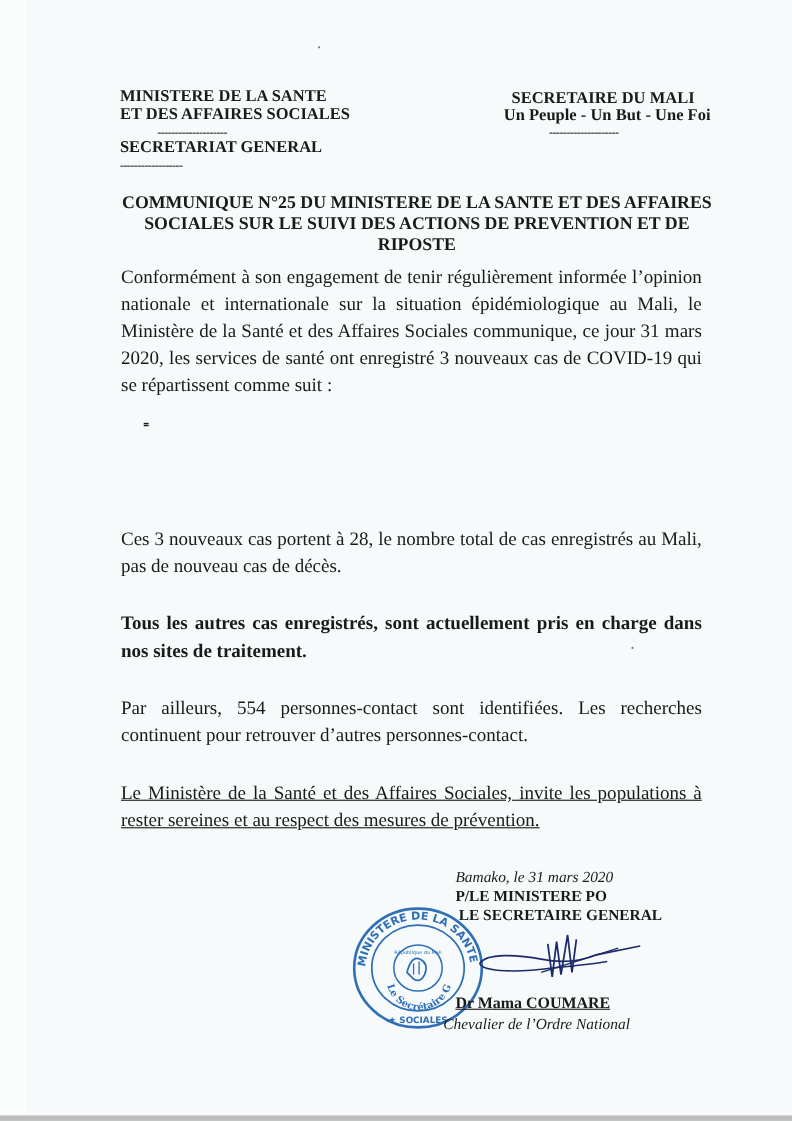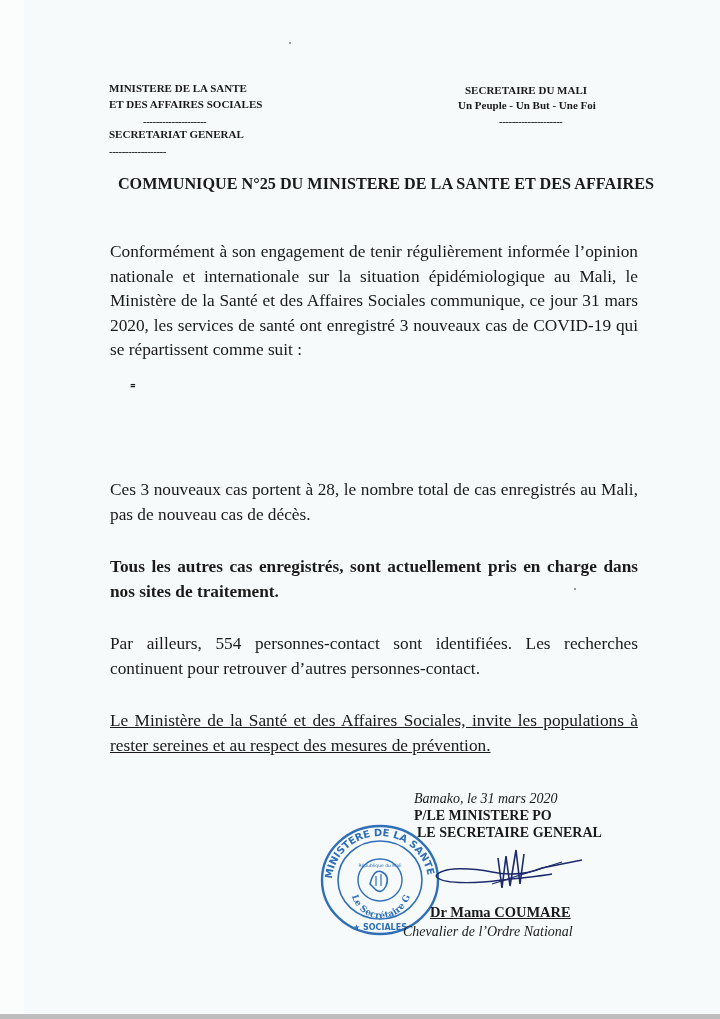--- a/index.html
+++ b/index.html
@@ -11,38 +11,38 @@
     }
     .left-margin {
       position: absolute; left: 0; top: 0; width: 24px; height: 1014px;
       background: #fbfdfd;
     }
     .bottom-strip {
       position: absolute; left: 0; top: 1014px; width: 720px; height: 5px;
       background: #bdbdbd;
     }
     .abs { position: absolute; }
-    .hdr-bold { font-weight: bold; font-size: 11px; line-height: 17px; letter-spacing: 0; }
+    .hdr-bold { font-weight: bold; font-size: 15px; line-height: 17px; letter-spacing: 0; }
     .dashes { font-weight: bold; font-size: 11px; line-height: 10px; letter-spacing: -0.5px; color: #222; }
 
     .title {
       position: absolute; left: 104px; top: 175px; width: 550px;
-      text-align: right; font-weight: bold; font-size: 16.2px; line-height: 19px;
+      text-align: center; font-weight: bold; font-size: 16.2px; line-height: 19px;
     }
     .para {
       position: absolute; left: 110px; width: 528px;
       font-size: 17.3px; line-height: 24.5px; text-align: justify;
     }
     .list { position: absolute; left: 110px; width: 528px; font-size: 17.3px; line-height: 24.5px; }
     .li { position: relative; padding-left: 44px; }
     .li .dash { position: absolute; left: 20px; top: 0; }
 
     .sig-date { position: absolute; left: 414px; top: 791px; font-style: italic; font-size: 14px; }
     .sig-line { position: absolute; font-weight: bold; font-size: 14px; }
-    .sig-name { position: absolute; left: 414px; top: 904px; font-weight: bold; font-size: 14.5px; text-decoration: underline; margin-left: 16px; }
+    .sig-name { position: absolute; left: 414px; top: 904px; font-weight: bold; font-size: 14.5px; text-decoration: underline; }
     .sig-title { position: absolute; left: 403px; top: 924px; font-style: italic; font-size: 14px; }
     .stamp { position: absolute; left: 318px; top: 822px; width: 124px; height: 116px; }
     .signature { position: absolute; left: 432px; top: 838px; width: 160px; height: 60px; }
     .speck { position: absolute; width: 2px; height: 2px; background: #777; border-radius: 50%; }
   </style>
 </head>
 <body>
 
 <div class="left-margin"></div>
 
@@ -51,20 +51,21 @@
 <div class="abs dashes" style="left:143px; top:116px;">--------------------</div>
 <div class="abs hdr-bold" style="left:109px; top:126px;">SECRETARIAT GENERAL</div>
 <div class="abs dashes" style="left:109px; top:146px;">------------------</div>
 
 <div class="abs hdr-bold" style="left:465px; top:82px;">SECRETAIRE DU MALI</div>
 <div class="abs hdr-bold" style="left:458px; top:97px;">Un Peuple - Un But - Une Foi</div>
 <div class="abs dashes" style="left:499px; top:116px;">--------------------</div>
 
 <div class="title">
   <div>COMMUNIQUE N°25 DU MINISTERE DE LA SANTE ET DES AFFAIRES</div>
+  <div>SOCIALES SUR LE SUIVI DES ACTIONS DE PREVENTION ET DE RIPOSTE</div>
 </div>
 
 <div class="para" style="top:240px;">Conformément à son engagement de tenir régulièrement informée l’opinion nationale et internationale sur la situation épidémiologique au Mali, le Ministère de la Santé et des Affaires Sociales communique, ce jour 31 mars  2020, les services de santé ont enregistré 3 nouveaux cas de COVID-19 qui se répartissent comme suit :</div>
 
 <div class="list" style="top:372px;">
   <div class="li">
     <span class="dash">-</span>
   </div>
   <div class="li" style="margin-top:2px;">
     <span class="dash">-</span>

